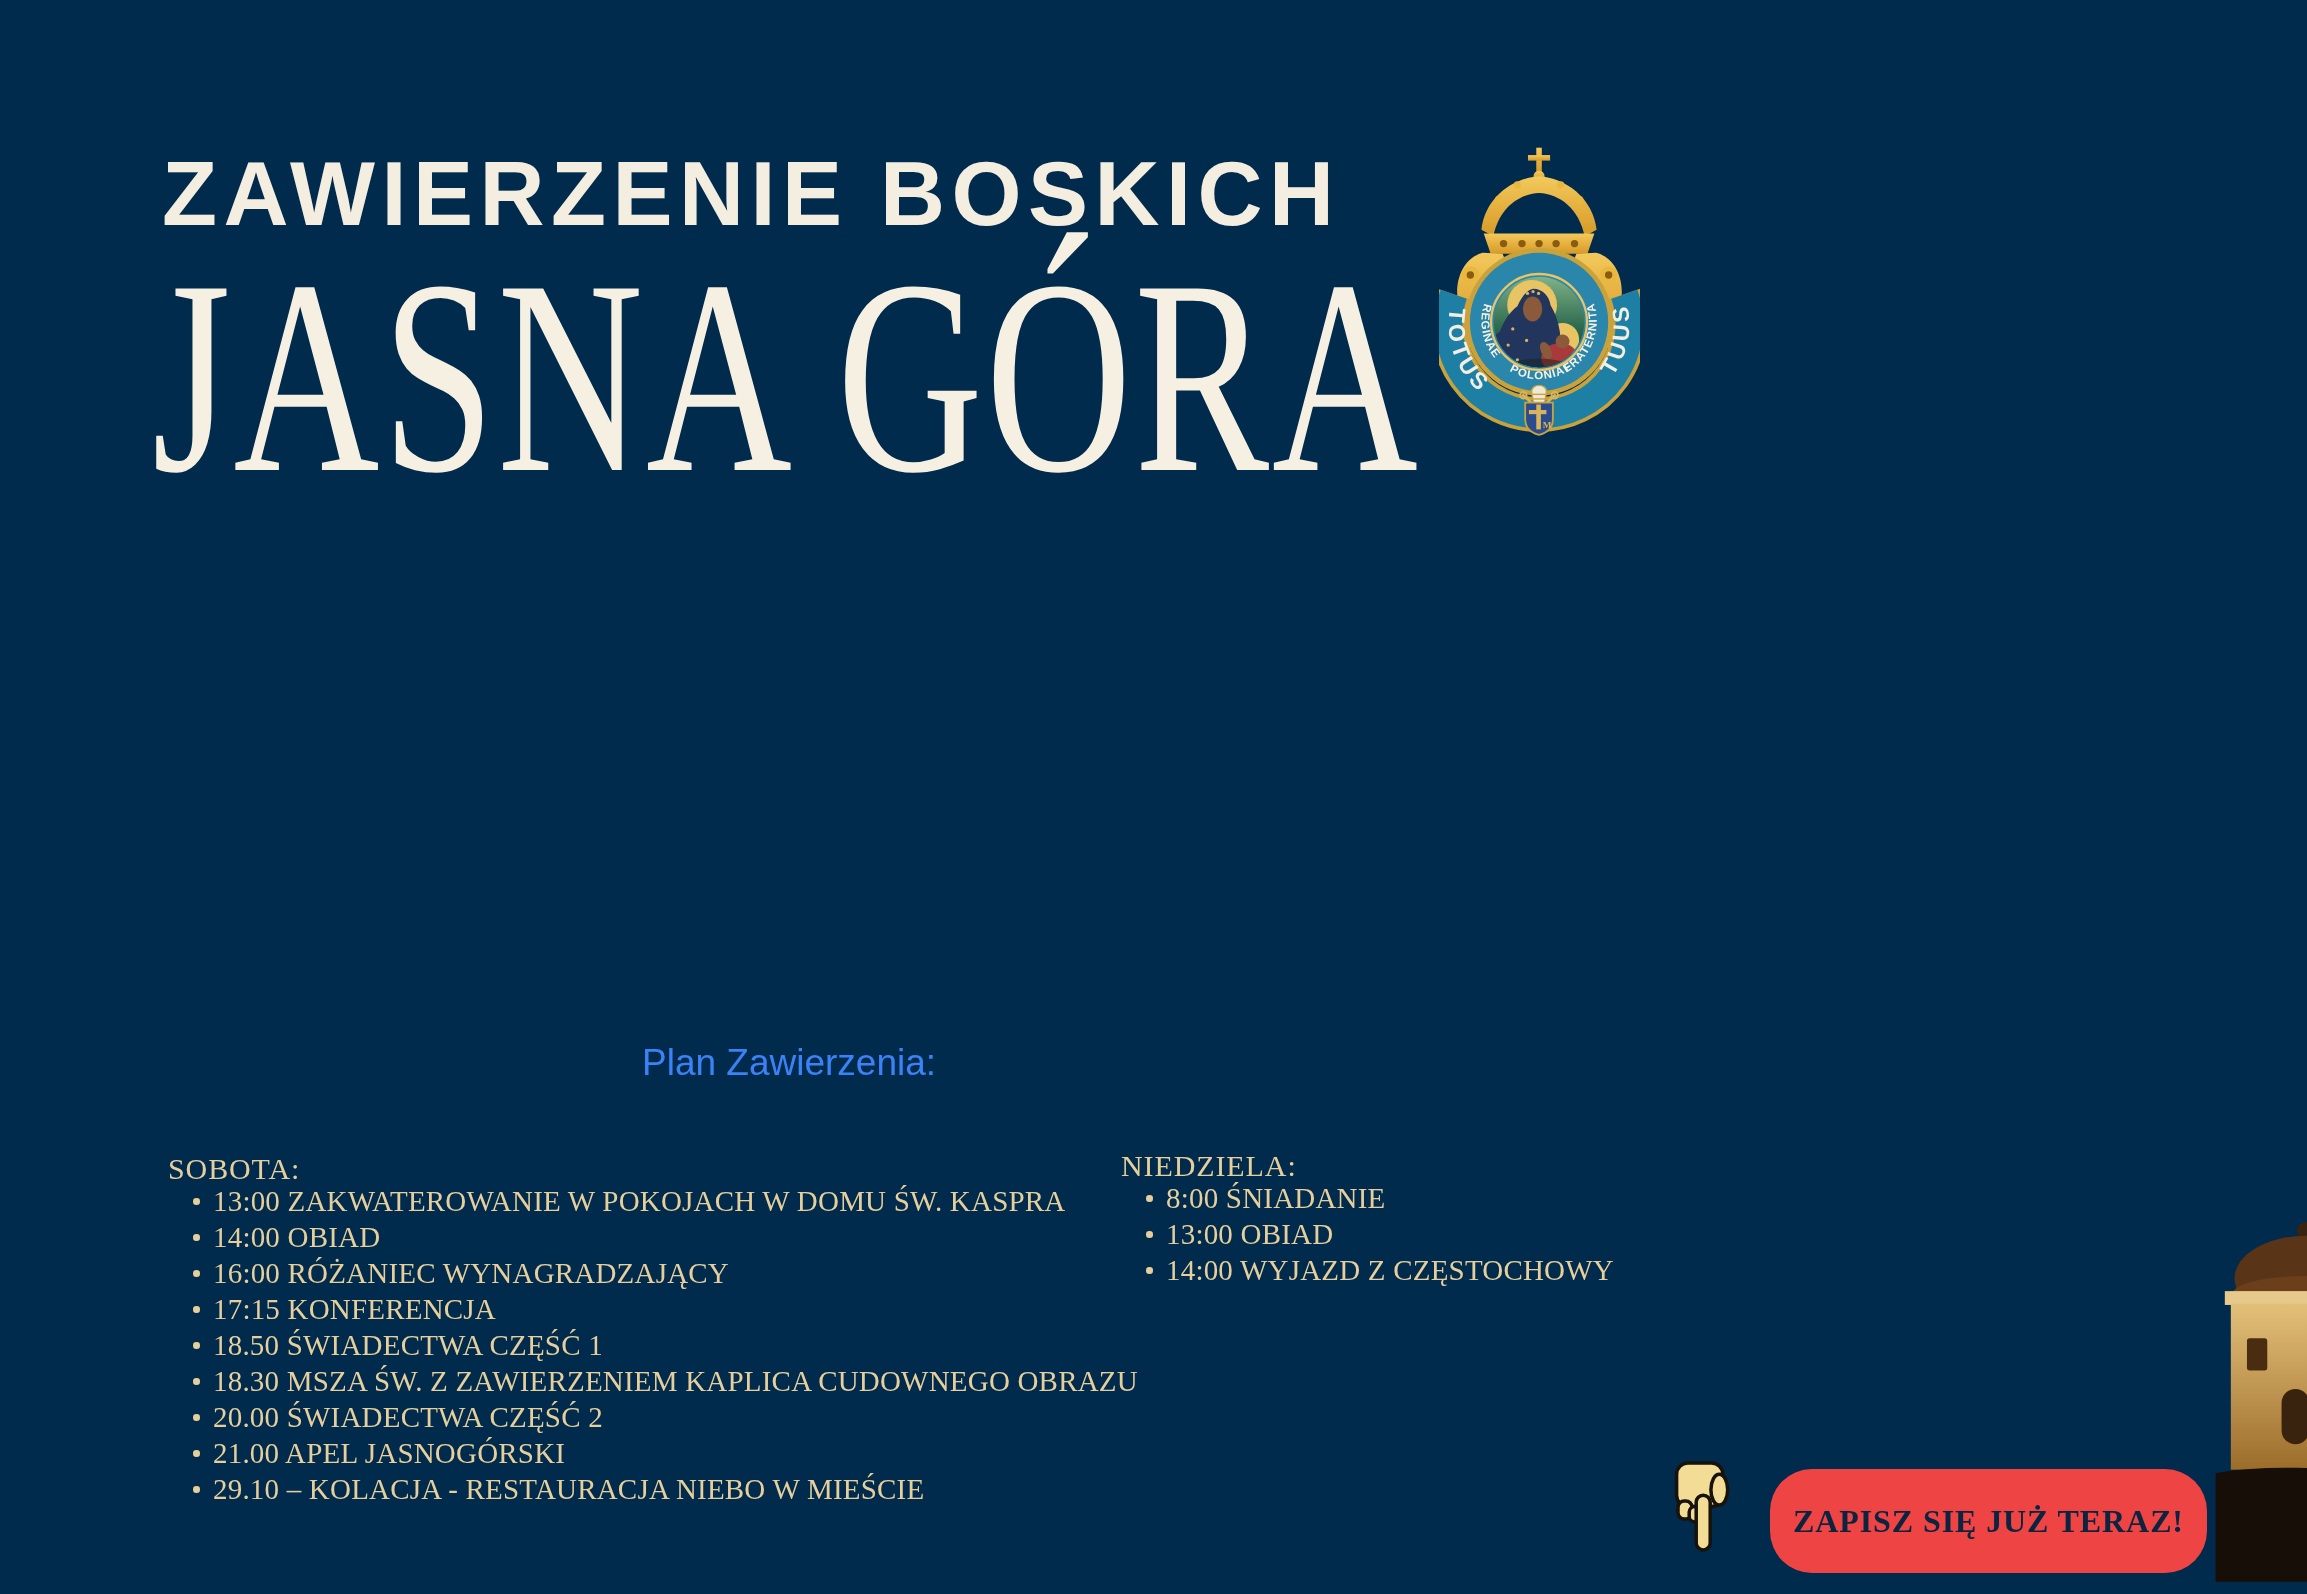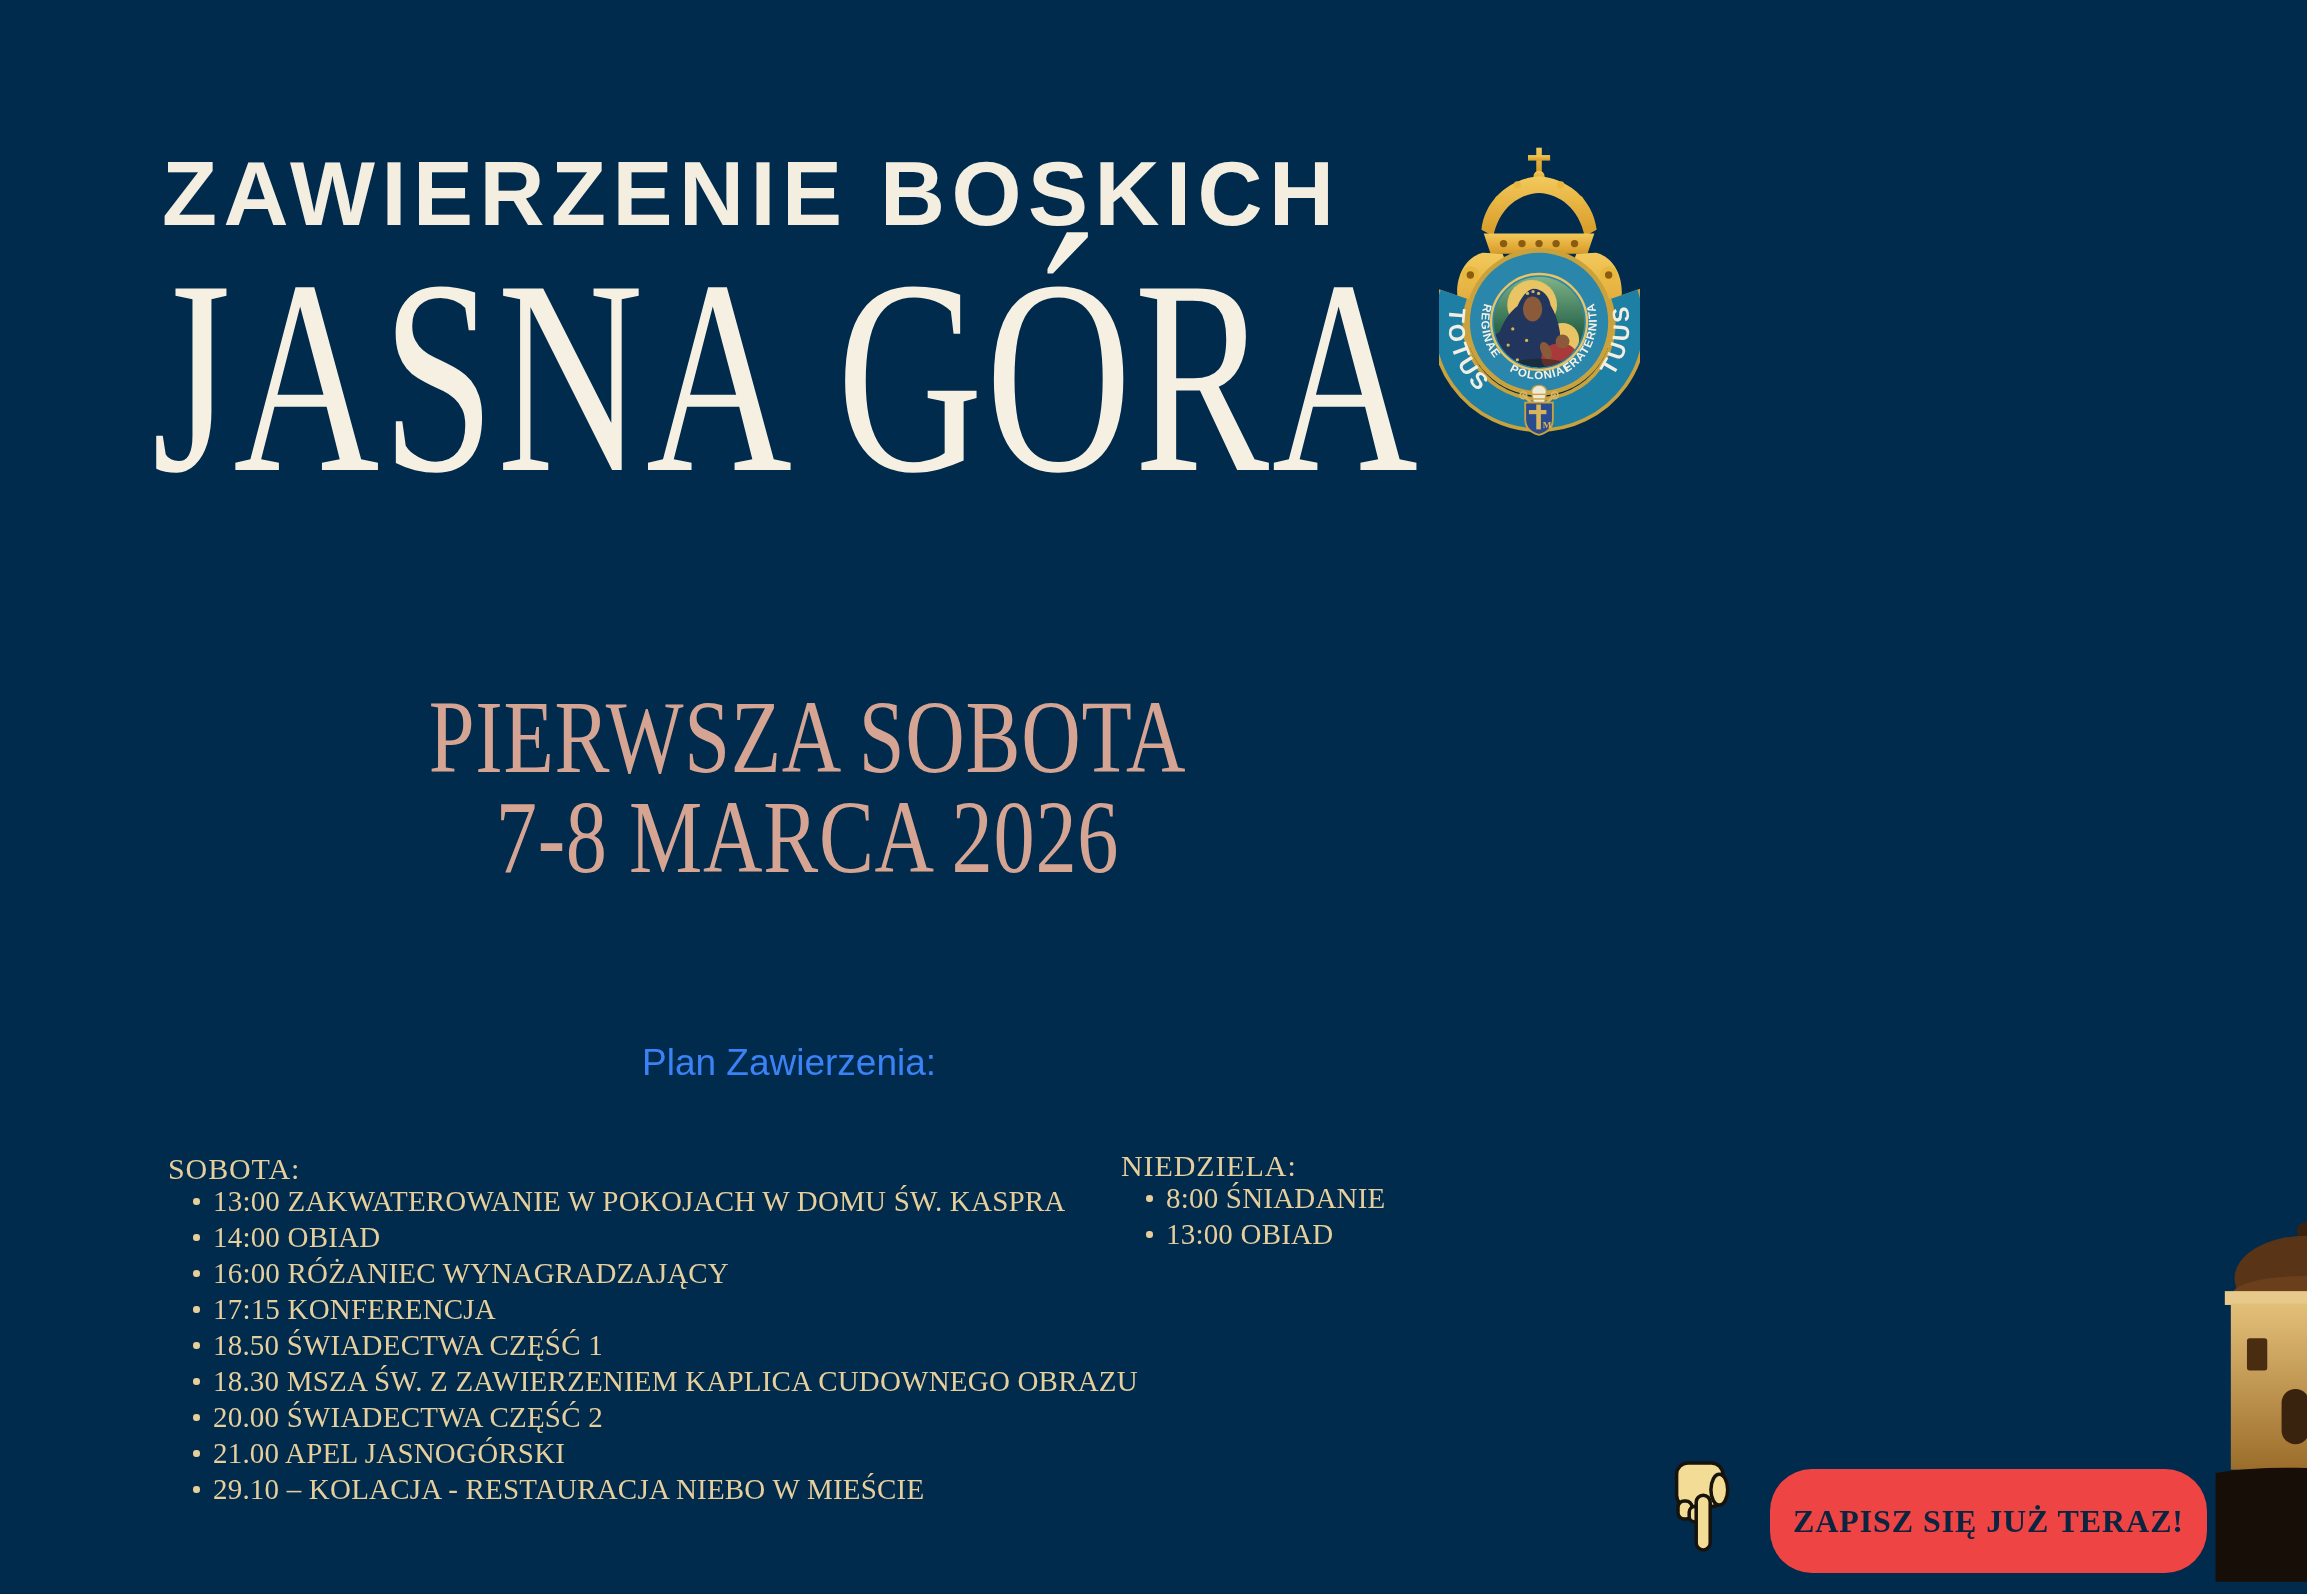--- a/index.html
+++ b/index.html
@@ -165,24 +165,20 @@
       <path d="M-16,-34 C-16,-52 16,-52 16,-34 L12,-8 L-12,-8 Z" fill="#EFE8D8" stroke="#C9A23C" stroke-width="3"></path>
       <line x1="-14" y1="-28" x2="14" y2="-28" stroke="#C9A23C" stroke-width="3"></line>
       <line x1="-13" y1="-18" x2="13" y2="-18" stroke="#C9A23C" stroke-width="3"></line>
       <path d="M-30,-10 h60 v36 q0,26 -30,34 q-30,-8 -30,-34 Z" fill="#2B4B8F" stroke="#C9A23C" stroke-width="4"></path>
       <rect x="-6" y="-6" width="10" height="54" fill="#D9B45C"></rect>
       <rect x="-22" y="6" width="38" height="9" fill="#D9B45C"></rect>
       <text x="8" y="46" font-family="Liberation Serif, serif" font-size="20" font-weight="700" fill="#D9B45C">M</text>
     </g>
   </svg>
 
-  <div class="event-block">
-    <span class="ln">PIERWSZA SOBOTA</span>
-    <span class="ln">7-8 MARCA 2026</span>
-  </div>
 
   <div class="plan-heading">Plan Zawierzenia:</div>
 
   <div class="schedule" id="saturday">
     <div class="col-header">SOBOTA:</div>
     <ul>
       <li>13:00 ZAKWATEROWANIE W POKOJACH W DOMU ŚW. KASPRA</li>
       <li>14:00 OBIAD</li>
       <li>16:00 RÓŻANIEC WYNAGRADZAJĄCY</li>
       <li>17:15 KONFERENCJA</li>
@@ -192,20 +188,21 @@
       <li>21.00 APEL JASNOGÓRSKI</li>
       <li>29.10 – KOLACJA - RESTAURACJA NIEBO W MIEŚCIE</li>
     </ul>
   </div>
 
   <div class="schedule" id="sunday">
     <div class="col-header">NIEDZIELA:</div>
     <ul>
       <li>8:00 ŚNIADANIE</li>
       <li>13:00 OBIAD</li>
+      <li>14:00 WYJAZD Z CZĘSTOCHOWY</li>
     </ul>
   </div>
 
   <svg class="hand" viewBox="0 0 100 140" aria-hidden="true">
     <g fill="#F2DC96" stroke="#17120B" stroke-width="5" stroke-linejoin="round">
       <rect x="18" y="8" width="66" height="62" rx="16"></rect>
       <ellipse cx="79" cy="46" rx="12" ry="22"></ellipse>
       <rect x="20" y="62" width="20" height="26" rx="9"></rect>
       <rect x="36" y="70" width="18" height="22" rx="8"></rect>
       <rect x="46" y="54" width="20" height="78" rx="10"></rect>

